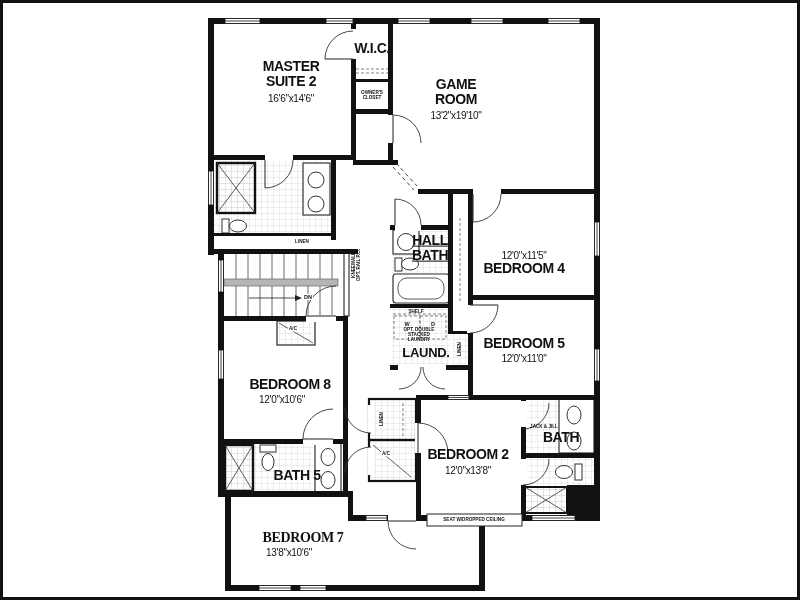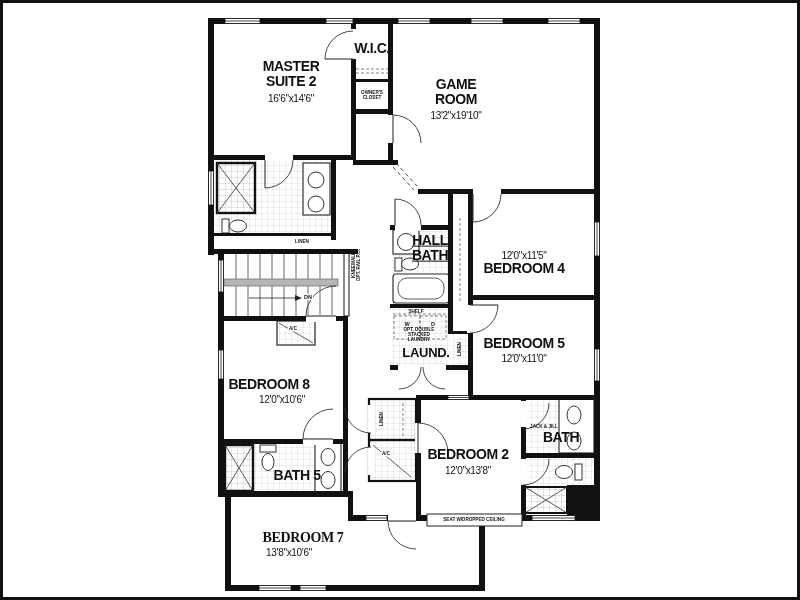--- a/index.html
+++ b/index.html
@@ -322,21 +322,21 @@
 <div class="lbl big nw" style="left:521px;top:341px;">BEDROOM 5</div>
 <div class="lbl dims" style="left:521px;top:355px;">12'0"x11'0"</div>
 
 <div class="lbl tiny nw" style="left:413px;top:309px;">SHELF</div>
 <div class="lbl t5 nw" style="left:404px;top:321px;">W</div>
 <div class="lbl t5 nw" style="left:430px;top:321px;">D</div>
 <div class="lbl tiny" style="left:416px;top:332px;width:38px;">OPT. DOUBLE STACKED LAUNDRY</div>
 <div class="lbl mid nw" style="left:417px;top:350px;">LAUND.</div>
 <div class="lbl tiny rot nw" style="left:457px;top:346px;">LINEN</div>
 
-<div class="lbl big nw" style="left:266px;top:382px;text-align:center;">BEDROOM 8</div>
+<div class="lbl big nw" style="left:287px;top:382px;text-align:center;">BEDROOM 8</div>
 <div class="lbl dims" style="left:279px;top:396px;">12'0"x10'6"</div>
 <div class="lbl tiny nw wbg" style="left:290px;top:326px;">A/C</div>
 
 <div class="lbl big nw" style="left:294px;top:473px;">BATH 5</div>
 
 <div class="lbl tiny rot nw" style="left:379px;top:416px;">LINEN</div>
 <div class="lbl tiny nw wbg" style="left:383px;top:451px;">A/C</div>
 
 <div class="lbl big nw" style="left:465px;top:452px;">BEDROOM 2</div>
 <div class="lbl dims" style="left:465px;top:467px;">12'0"x13'8"</div>

